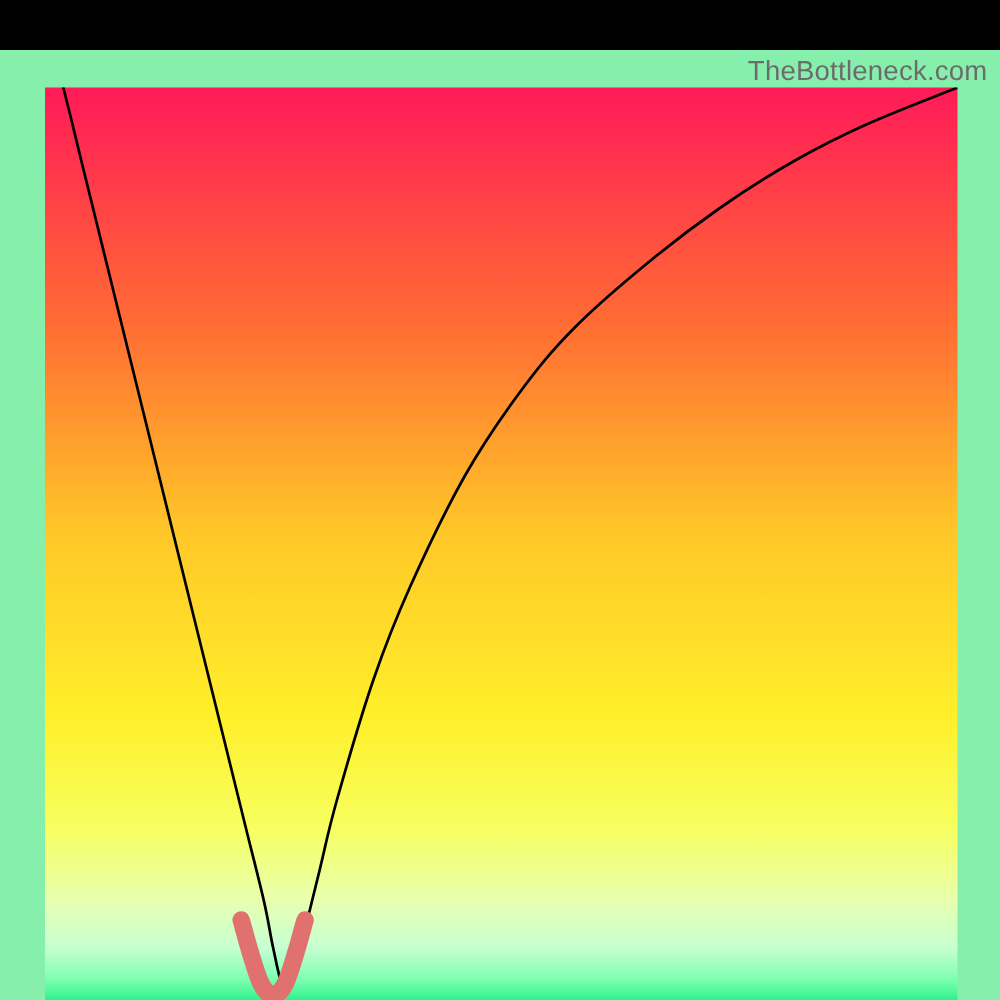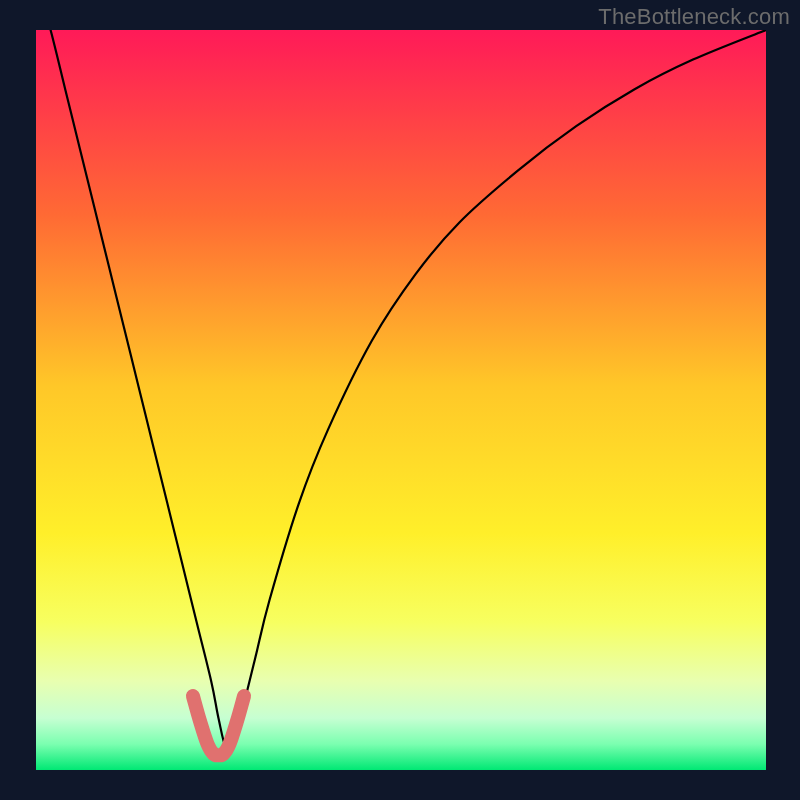--- a/index.html
+++ b/index.html
@@ -7,21 +7,22 @@
     padding: 0;
     width: 800px;
     height: 800px;
     background: #000;
     overflow: hidden;
     font-family: Arial, Helvetica, sans-serif;
   }
   .frame {
     position: absolute;
     inset: 0;
-    background: #0f172a;
+    background: #86efac;
+    margin-top: 40px;
   }
   .watermark {
     position: absolute;
     top: 4px;
     right: 10px;
     color: #6c6c6c;
     font-size: 22px;
     font-weight: 400;
     letter-spacing: 0.2px;
     z-index: 10;

